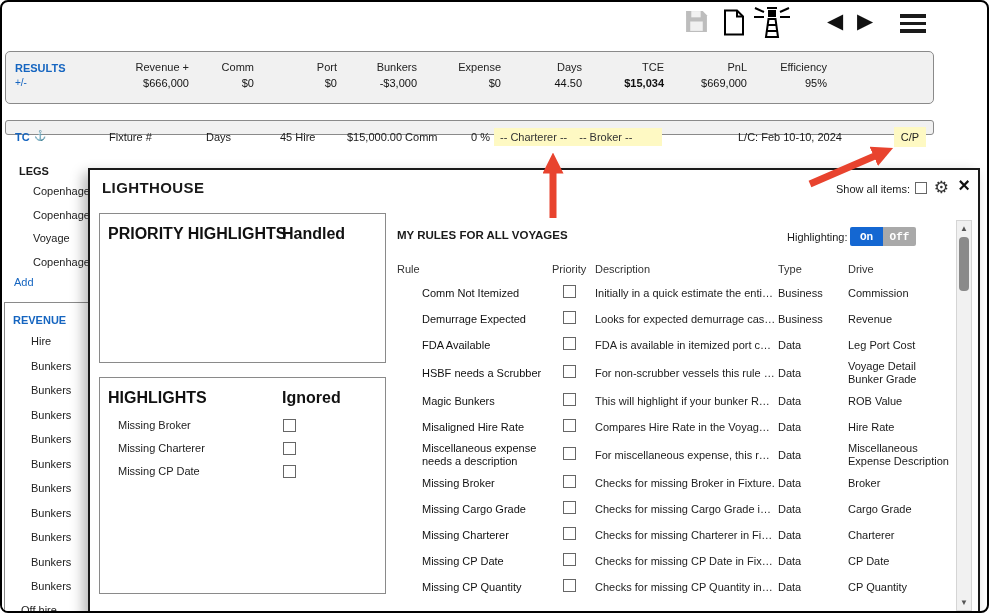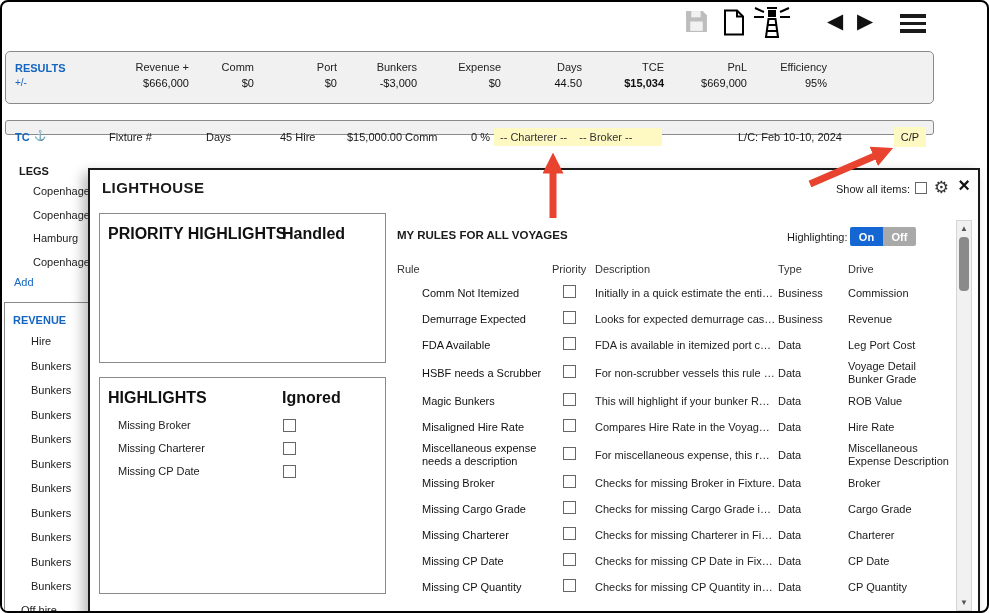--- a/index.html
+++ b/index.html
@@ -41,21 +41,21 @@
   .panel-priority { left:9px; top:43px; width:287px; height:150px; }
   .panel-highlights { left:9px; top:207px; width:287px; height:217px; }
   .panel-head { position:absolute; top:11px; font-size:16px; font-weight:bold; color:#111; }
   .hl-rows { position:absolute; left:0; right:0; top:38px; }
   .hl-row { position:relative; height:23px; }
   .hl-label { position:absolute; left:18px; top:3px; font-size:11px; color:#222; }
   .cb { width:13px; height:13px; border:1px solid #666; background:#fff; display:inline-block; }
   .hl-cb { position:absolute; left:183px; top:3px; }
 
   .toggle { position:absolute; left:760px; top:57px; display:flex; }
-  .tgl { width:33px; height:19px; font-size:11px; font-weight:bold; color:#fff; display:flex; align-items:center; justify-content:center; cursor:pointer; }
+  .tgl { width:33px; height:19px; font-size:11px; font-weight:bold; color:#fff; display:flex; align-items:center; justify-content:center; cursor:pointer;font-family:Liberation Mono, monospace; }
   .tgl-on { background:#1467d2; border-radius:2px 0 0 2px; }
   .tgl-off { background:#a9a9a9; border-radius:0 2px 2px 0; }
 
   .rules-header { position:absolute; left:307px; top:93px; display:flex; font-size:11px; color:#333; }
   .rules-rows { position:absolute; left:307px; top:110px; width:556px; bottom:0; overflow:hidden; }
   .rrow { display:flex; align-items:center; min-height:26px; padding:2px 0; font-size:11px; line-height:13px; }
   .h-rule,.c-rule { width:150px; }
   .c-rule { padding-left:25px; color:#111; }
   .h-pri,.c-pri { width:48px; }
   .h-pri { padding-left:5px; }
@@ -168,21 +168,21 @@
   </div>
 
   <div class="sidebar">
     <span class="abs bold t11" style="left:17px; top:5px;">LEGS</span>
     <div class="abs" style="left:0; right:0; top:20px;">
 
         <div class="leg-item">Copenhage</div>
 
         <div class="leg-item">Copenhage</div>
 
-        <div class="leg-item">Hamburg</div>
+        <div class="leg-item">Voyage</div>
 
         <div class="leg-item">Copenhage</div>
       </div>
     <span class="abs blue t11" style="left:12px; top:116px;">Add</span>
 
     <div class="rev-panel">
       <span class="abs blue bold t11" style="left:8px; top:11px;">REVENUE</span>
       <div class="abs" style="left:0; right:0; top:26px;">
 
           <div class="rev-item">Hire</div>

